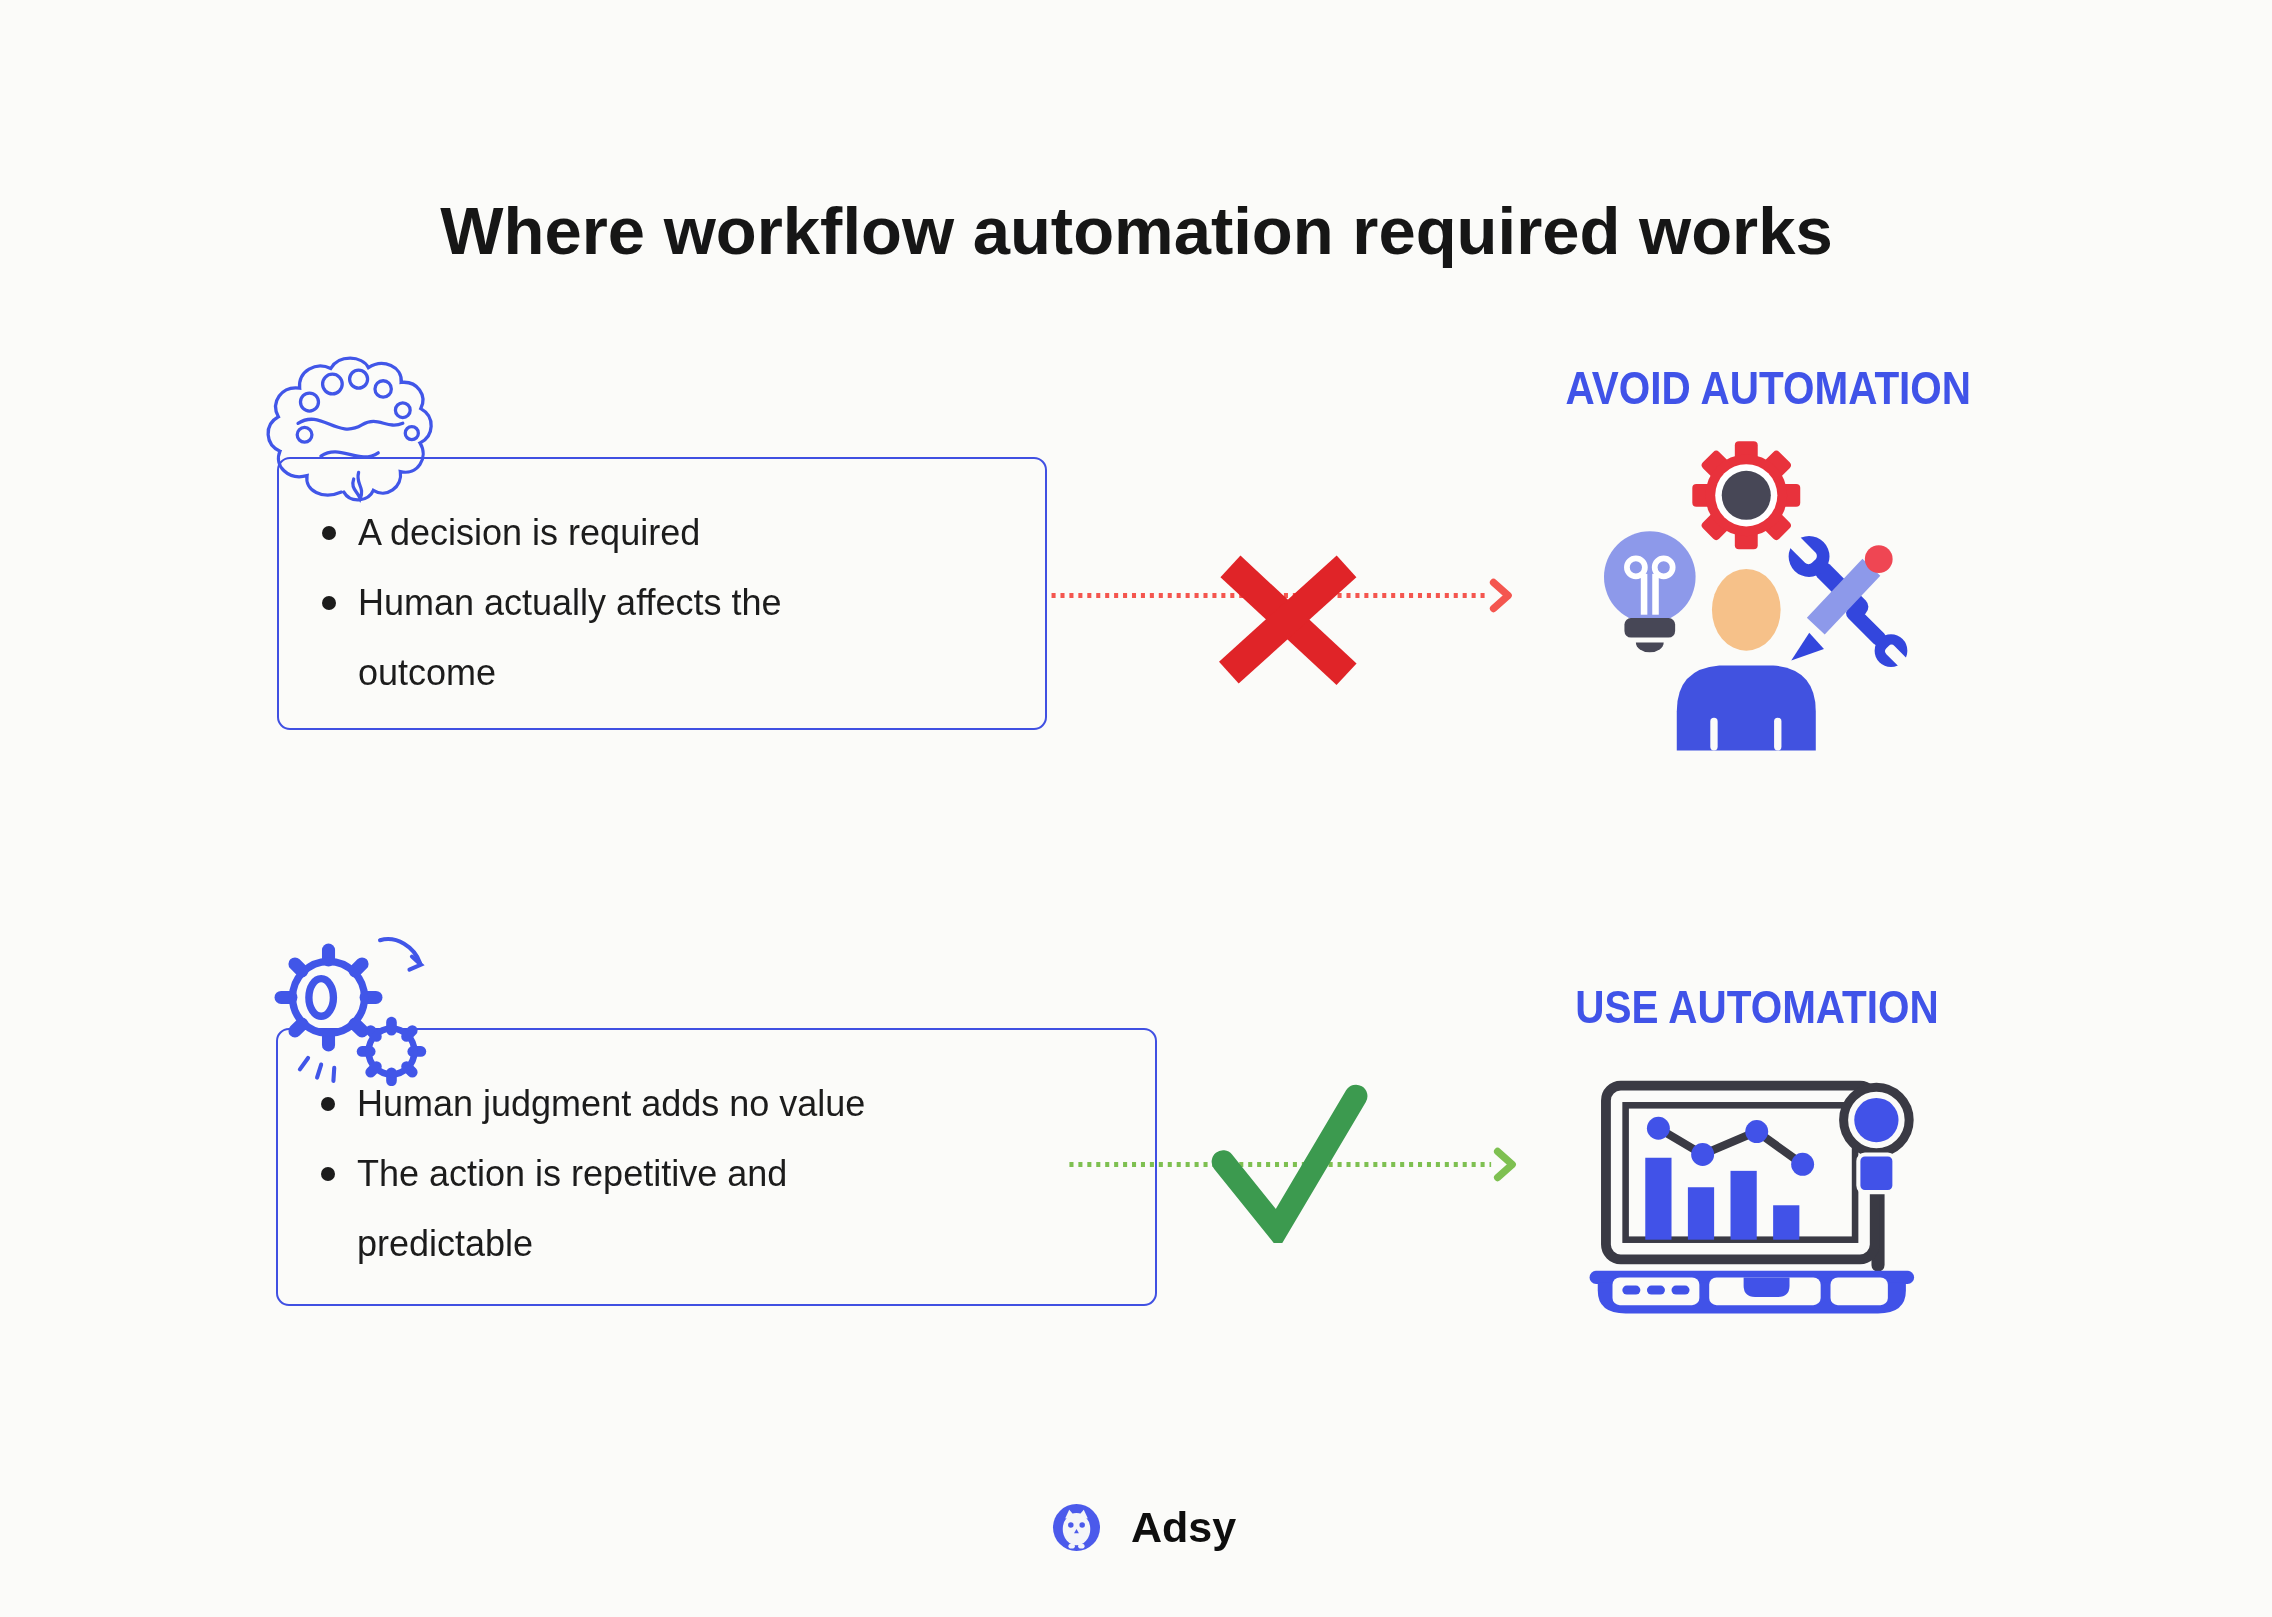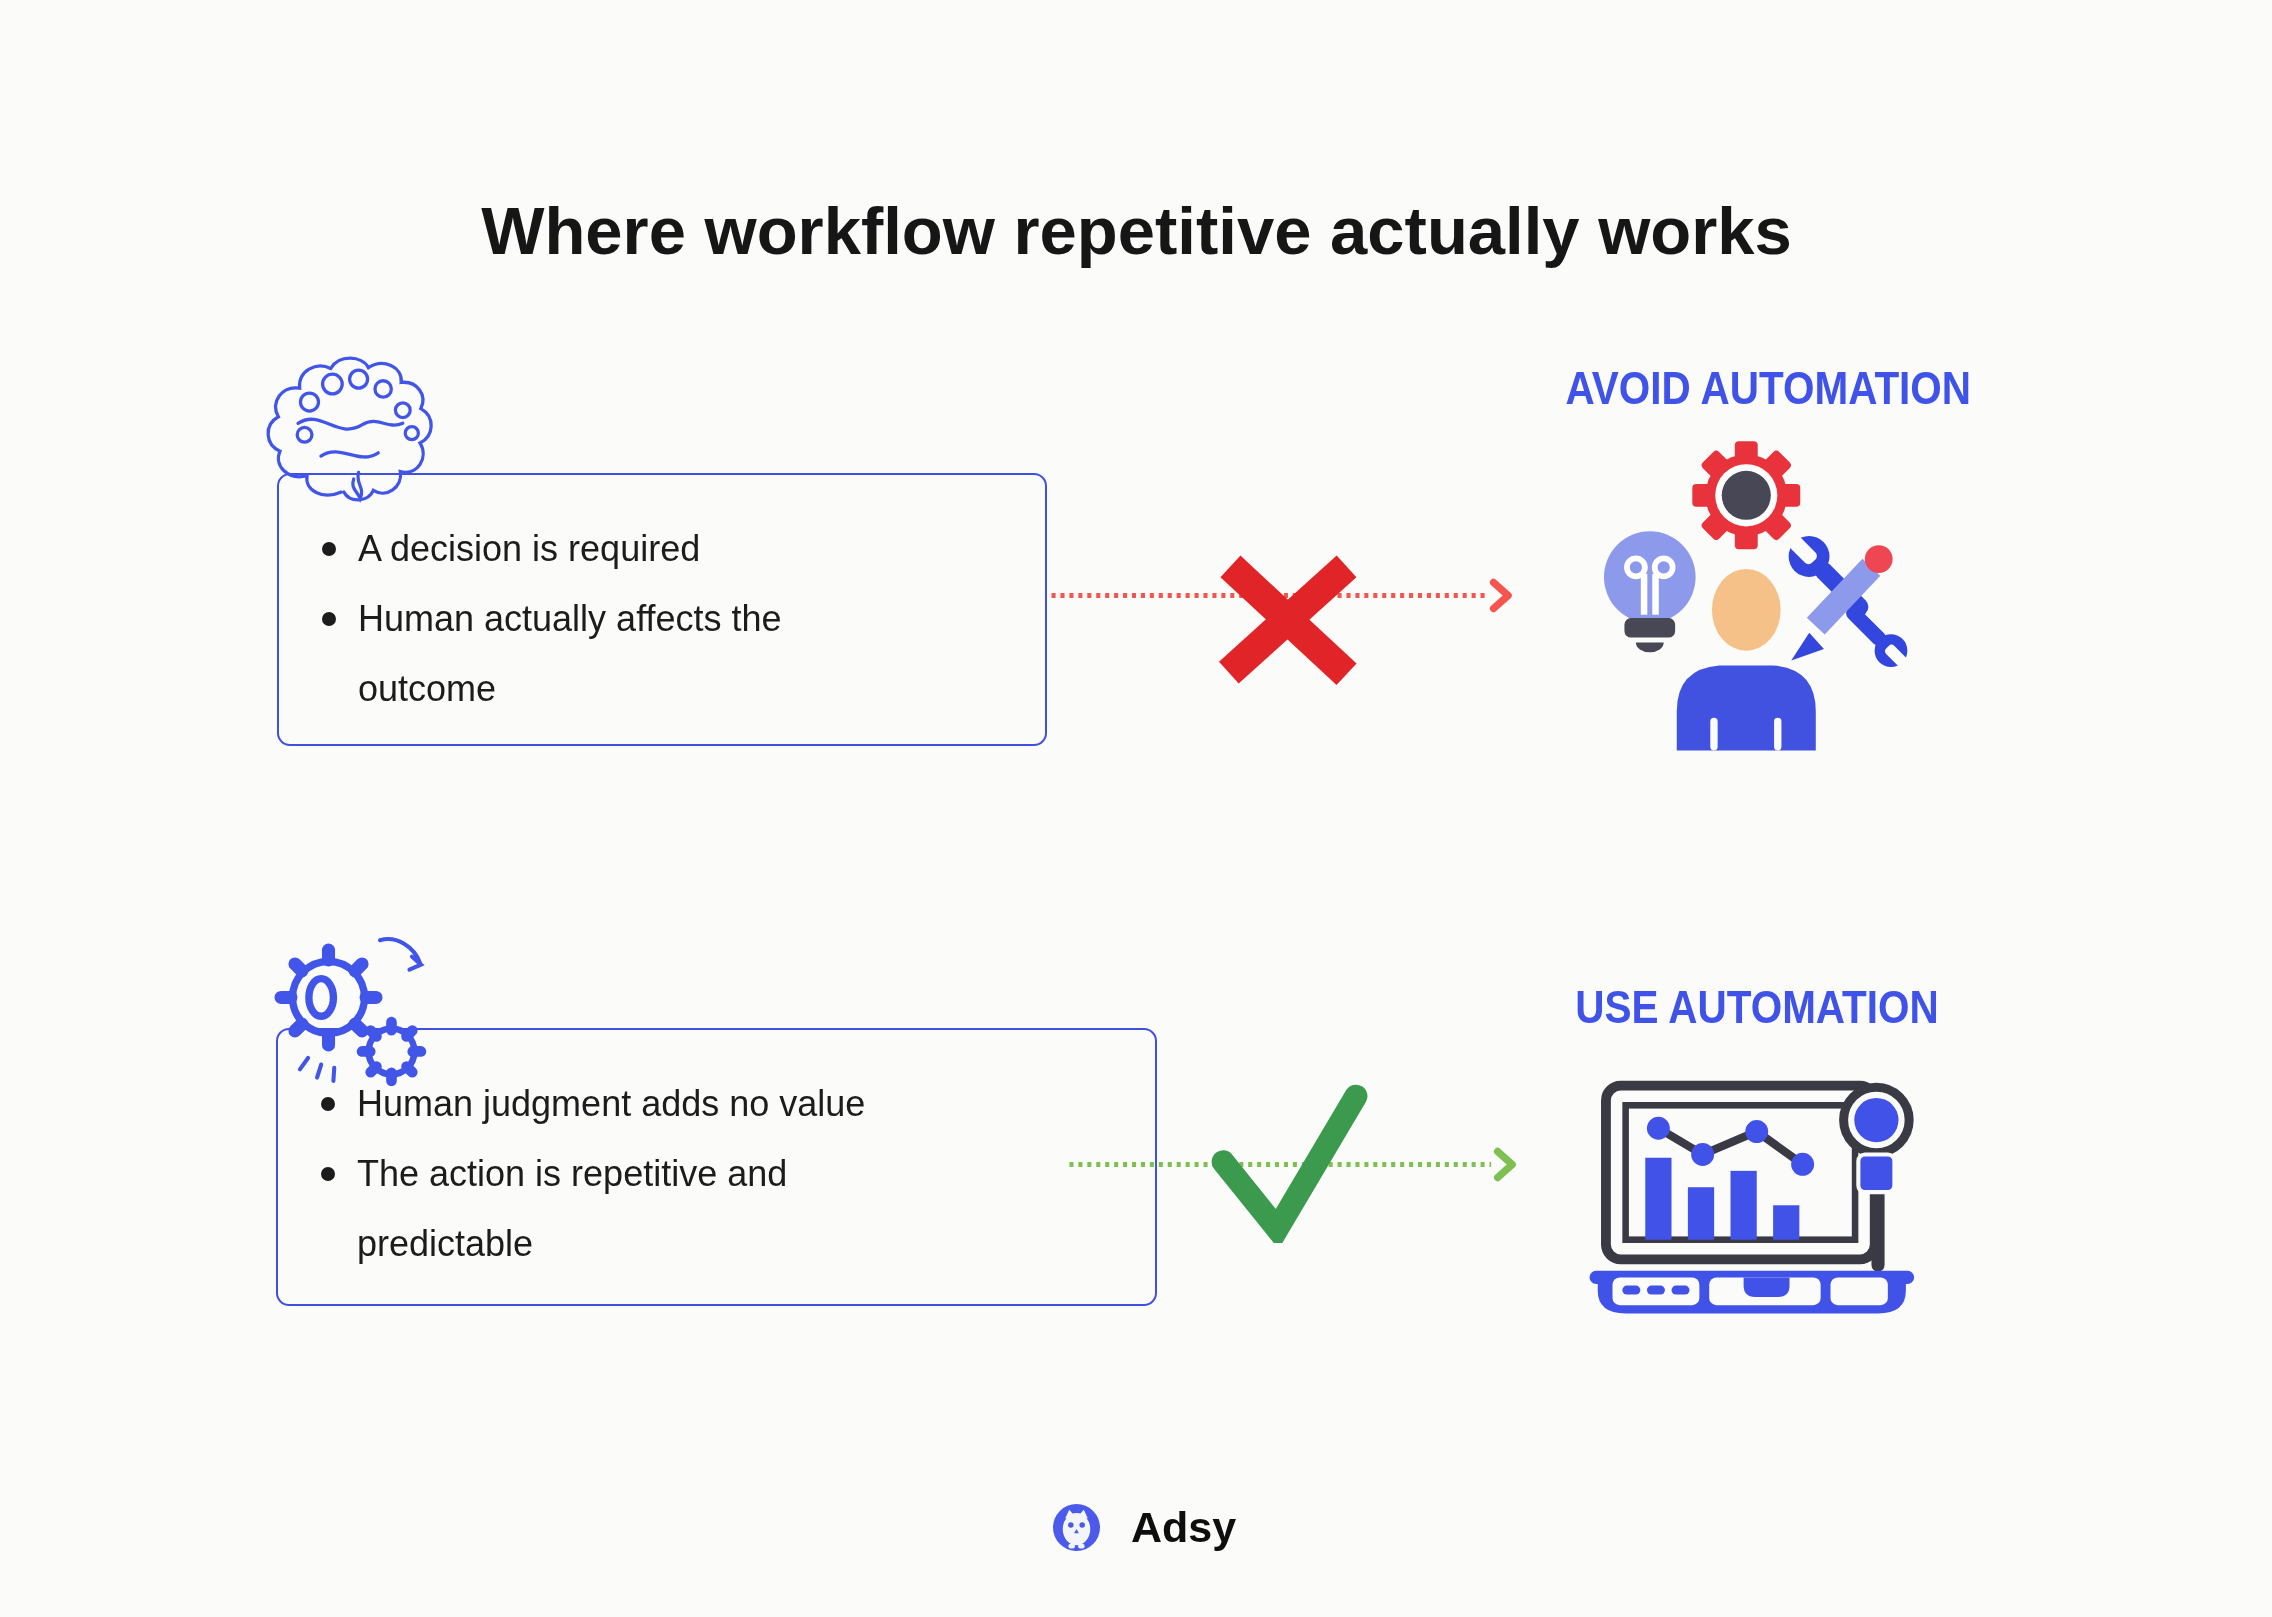--- a/index.html
+++ b/index.html
@@ -12,21 +12,21 @@
   .abs{position:absolute;}
   .page-title{
     left:0;top:152px;width:2273px;text-align:center;
     font-size:67px;line-height:67px;font-weight:700;color:#161616;
     letter-spacing:0px;
   }
   .criteria-box{
     border:2.5px solid #4050E2;border-radius:13px;background:transparent;
     box-sizing:border-box;
   }
-  .box-avoid{left:277px;top:457px;width:770px;height:273px;margin-top:16px;}
+  .box-avoid{left:277px;top:457px;width:770px;height:273px;}
   .box-use{left:276px;top:1028px;width:881px;height:278px;}
   ul.criteria{
     list-style:none;margin:0;padding:39px 24.6px 0 41px;
   }
   ul.criteria li{
     position:relative;padding-left:38px;max-width:557px;
     font-size:36px;line-height:70px;color:#1C1C1C;
   }
   ul.criteria li::before{
     content:"";position:absolute;left:1.6px;top:28px;width:14px;height:14px;
@@ -43,21 +43,21 @@
   .brand-row{left:1053px;top:1502px;height:51px;display:flex;align-items:center;gap:31px;}
   .brand-circle{
     width:47px;height:47px;border-radius:50%;background:#4B5AEB;
     display:flex;align-items:center;justify-content:center;
   }
   .brand-name{font-size:43px;font-weight:700;color:#0E0E0E;letter-spacing:0;}
 </style>
 </head>
 <body>
 
-<h1 class="abs page-title">Where workflow repetitive actually works</h1>
+<h1 class="abs page-title">Where workflow automation required works</h1>
 
 <div>
 
   <div class="abs criteria-box box-avoid">
     <ul class="criteria">
       <li>A decision is required</li>
       <li>Human actually affects the outcome</li>
     </ul>
   </div>
 

